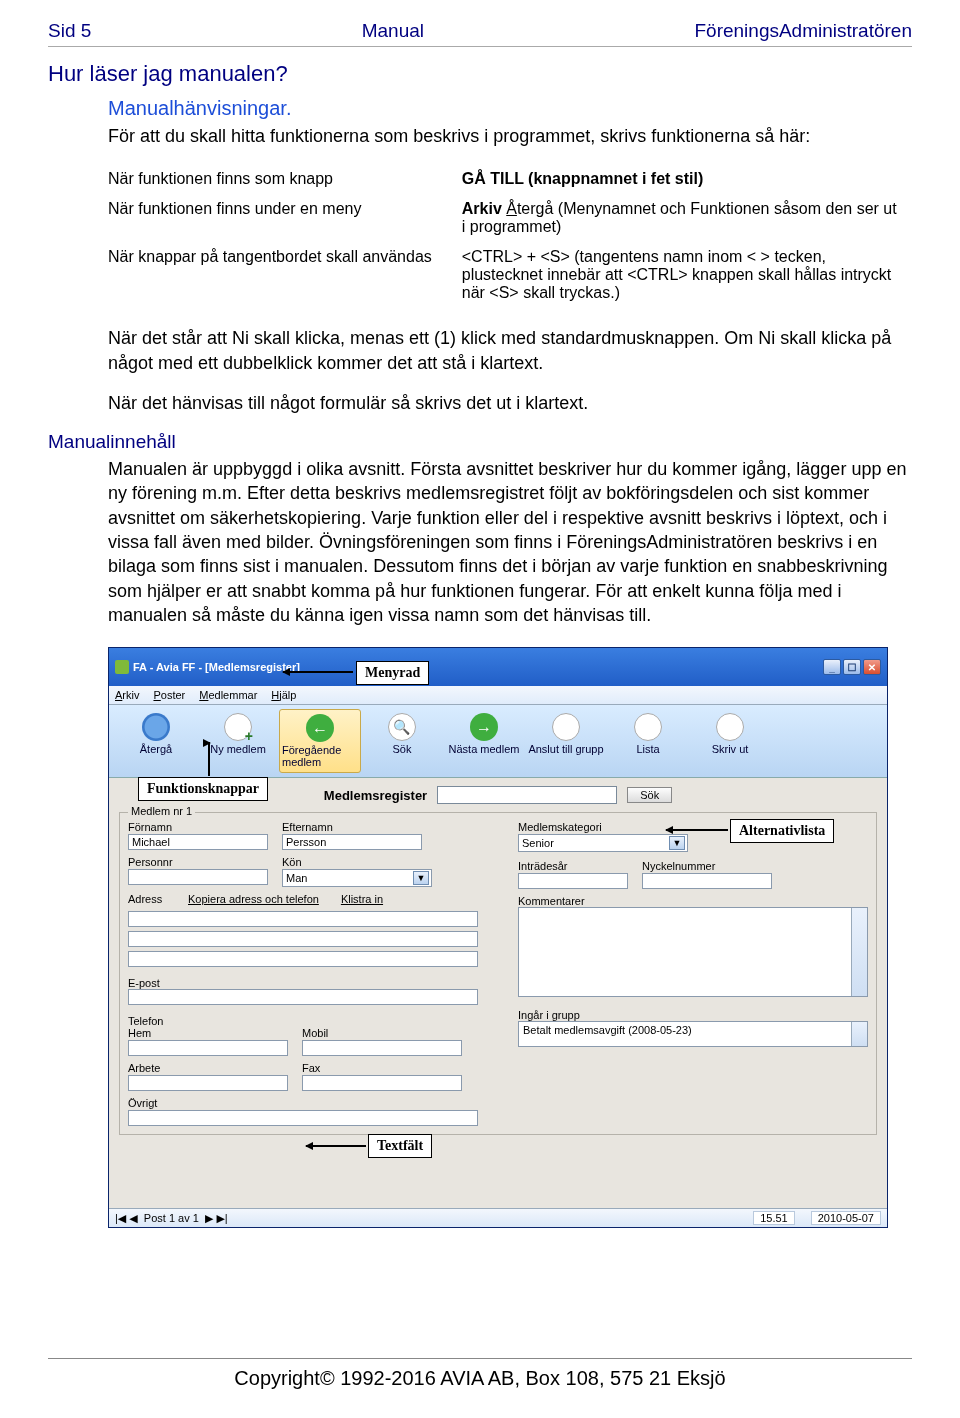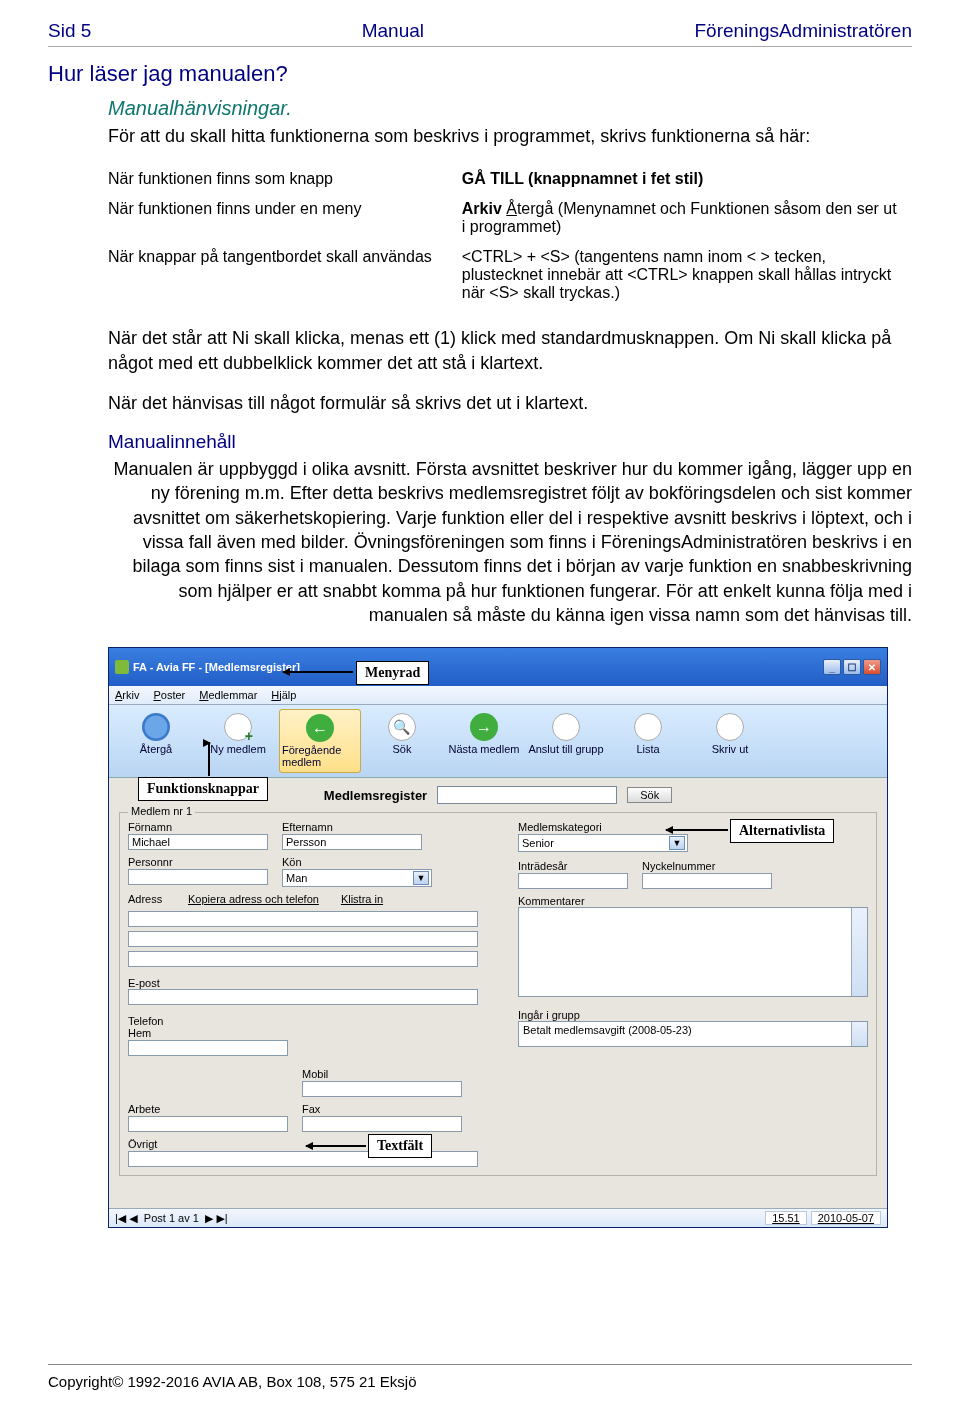--- a/index.html
+++ b/index.html
@@ -29,26 +29,25 @@
   }
   .h-title {
     font-family: "Comic Sans MS", cursive, sans-serif;
     color: #000080;
     font-size: 22px;
     margin-bottom: 10px;
     font-weight: normal;
   }
   .h-sub {
     font-family: "Comic Sans MS", cursive, sans-serif;
-    color: #0f766e;
+    color: #1d4ed8;
     font-size: 20px;
     margin-left: 60px;
     margin-bottom: 4px;
     font-weight: normal;
-    font-style: italic;
   }
   .indent-block {
     margin-left: 60px;
     font-size: 18px;
     line-height: 1.35;
     margin-bottom: 16px;
   }
   .two-col-table {
     margin-left: 60px;
     width: calc(100% - 60px);
@@ -58,30 +57,28 @@
   }
   .two-col-table td {
     vertical-align: top;
     padding: 6px 10px 6px 0;
   }
   .two-col-table td:first-child { width: 44%; }
   .h-section {
     font-family: "Comic Sans MS", cursive, sans-serif;
     color: #000080;
     font-size: 19px;
-    margin-left: 60px;
     margin-bottom: 4px;
     font-weight: normal;
   }
   .body-para {
     margin-left: 60px;
     font-size: 18px;
     line-height: 1.35;
     margin-bottom: 20px;
-    text-align: right;
   }
   
   .app-wrap {
     margin-left: 60px;
     width: 780px;
     position: relative;
   }
   .app-window {
     border: 1px solid #0a246a;
     font-family: Tahoma, Arial, sans-serif;
@@ -200,21 +197,21 @@
     content:""; position:absolute; right:-1px; top:-3px;
     border-left:8px solid #000; border-top:4px solid transparent; border-bottom:4px solid transparent;
   }
   .arrow-h.rev::after {
     right:auto; left:-1px;
     border-left:none; border-right:8px solid #000;
   }
   
   .footer {
     position:absolute; left:48px; right:48px; bottom:28px;
-    text-align:left; font-size:15px;
+    text-align:center; font-size:20px;
   }
   .footer-line { border:none; border-top:1px solid #888; margin-bottom:8px;}
 </style>
 </head>
 <body>
 
 <div class="page">
   <div class="header-row">
     <span>Sid 5</span>
     <span>Manual</span>
@@ -351,21 +348,21 @@
               <input class="txt wide" style="margin-bottom: 4px;">
               <input class="txt wide" style="margin-bottom: 10px;">
               <label>E-post</label>
               <input class="txt wide" style="margin-bottom: 10px;">
               <label>Telefon</label>
               <div class="form-row">
                 <div class="form-col" style="width:160px;">
                   <label>Hem</label>
                   <input class="txt" style="">
                 </div>
-                <div class="form-col" style="width:160px;margin-top:41px;">
+                <div class="form-col" style="width:160px;">
                   <label>Mobil</label>
                   <input class="txt" style="">
                 </div>
               </div>
               <div class="form-row">
                 <div class="form-col" style="width:160px;">
                   <label>Arbete</label>
                   <input class="txt" style="">
                 </div>
                 <div class="form-col" style="width:160px;">
@@ -409,21 +406,21 @@
             </div>
           </div>
         </div>
       </div>
       <div class="statusbar">
         <div style="display:flex; gap:6px; align-items:center;">
           <span>|◀ ◀</span>
           <span>Post 1 av 1</span>
           <span>▶ ▶|</span>
         </div>
-        <div style="display:flex; gap:4px;text-decoration:underline;">
+        <div style="display:flex; gap:16px;">
           <span class="status-cell">15.51</span>
           <span class="status-cell">2010-05-07</span>
         </div>
       </div>
     </div>
 
     <div class="arrow-h rev" style="top:24px; left:175px; width:70px;"></div>
     <div class="annot" style="top:14px; left:248px;">Menyrad</div>
 
     <div class="annot" style="top:130px; left:30px;">Funktionsknappar</div>

